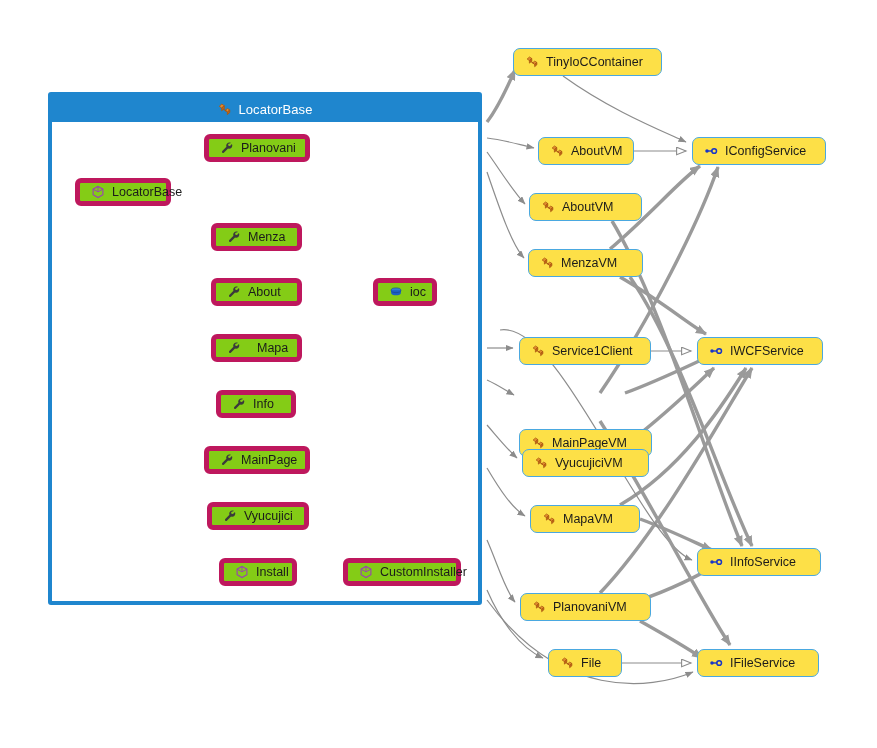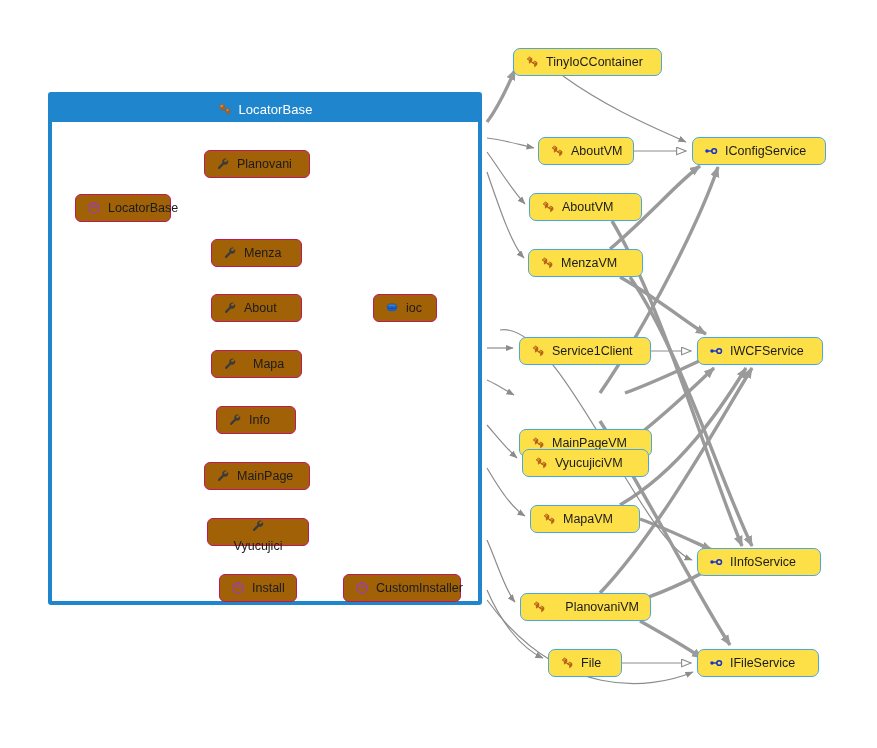--- a/index.html
+++ b/index.html
@@ -52,23 +52,22 @@
     display: flex;
     align-items: center;
     gap: 7px;
     padding: 0 11px;
     font-size: 12.5px;
     color: #1b1b1b;
     white-space: nowrap;
     border-radius: 6px;
   }
   .node.gray {
-    background: #a16207;
-    border: 1px solid #be185d;
-    margin-top: 16px;
+    background: #84cc16;
+    border: 5px solid #be185d;
   }
   .node.green {
     background: #fde047;
     border: 1.4px solid #4aa8e0;
     border-radius: 7px;
   }
   .node .label { line-height: 1; }
   
   .icn { flex: 0 0 auto; display:block; }
 </style>
@@ -203,21 +202,21 @@
         <span class="label">Info</span>
       </div>
       <div class="node gray" style="left: 204px; top: 446px; width: 106px; height: 28px;">
         <span style="display: flex;">
           <svg class="icn" viewBox="0 0 16 16" width="14" height="14">
             <path d="M12.5 2.2 C11.0 1.4 9.0 1.7 7.9 3.0 C7.0 4.1 6.9 5.5 7.4 6.7 L2.6 11.5 C2.1 12.0 2.1 12.8 2.6 13.3 C3.1 13.8 3.9 13.8 4.4 13.3 L9.2 8.5 C10.4 9.0 11.9 8.8 12.9 7.9 C14.1 6.8 14.4 4.9 13.6 3.5 L11.4 5.6 L9.6 5.3 L9.3 3.5 Z" fill="#3b3b3b"></path>
           </svg>
         </span>
         <span class="label">MainPage</span>
       </div>
-      <div class="node gray" style="left: 207px; top: 502px; width: 102px; height: 28px; flex-direction: column;">
+      <div class="node gray" style="left: 207px; top: 502px; width: 102px; height: 28px;">
         <span style="display: flex;">
           <svg class="icn" viewBox="0 0 16 16" width="14" height="14">
             <path d="M12.5 2.2 C11.0 1.4 9.0 1.7 7.9 3.0 C7.0 4.1 6.9 5.5 7.4 6.7 L2.6 11.5 C2.1 12.0 2.1 12.8 2.6 13.3 C3.1 13.8 3.9 13.8 4.4 13.3 L9.2 8.5 C10.4 9.0 11.9 8.8 12.9 7.9 C14.1 6.8 14.4 4.9 13.6 3.5 L11.4 5.6 L9.6 5.3 L9.3 3.5 Z" fill="#3b3b3b"></path>
           </svg>
         </span>
         <span class="label">Vyucujici</span>
       </div>
       <div class="node gray" style="left: 219px; top: 558px; width: 78px; height: 28px;">
         <span style="display: flex;">
           <svg class="icn" viewBox="0 0 16 16" width="14" height="14">
@@ -335,21 +334,21 @@
           <svg class="icn" viewBox="0 0 16 16" width="14" height="14">
             <path d="M2.4 4.6 L5.2 2.2 L7.8 4.0 L5.0 6.4 Z" fill="#e08a2e" stroke="#a8560f" stroke-width=".8"></path>
             <path d="M5.0 6.4 L7.8 4.0 L7.8 7.0 L5.0 9.3 Z" fill="#c1631a" stroke="#a8560f" stroke-width=".8"></path>
             <path d="M8.6 9.0 L11.2 6.9 L13.6 8.5 L11.0 10.7 Z" fill="#e08a2e" stroke="#a8560f" stroke-width=".8"></path>
             <path d="M11.0 10.7 L13.6 8.5 L13.6 11.2 L11.0 13.4 Z" fill="#c1631a" stroke="#a8560f" stroke-width=".8"></path>
             <path d="M7.0 7.6 L10.2 9.9" stroke="#a8560f" stroke-width="1.2" fill="none"></path>
           </svg>
         </span>
         <span class="label">MapaVM</span>
       </div>
-      <div class="node green" style="left: 520px; top: 593px; width: 131px; height: 28px; justify-content: space-between;">
+      <div class="node green" style="left: 520px; top: 593px; width: 131px; height: 28px;">
         <span style="display: flex;">
           <svg class="icn" viewBox="0 0 16 16" width="14" height="14">
             <path d="M2.4 4.6 L5.2 2.2 L7.8 4.0 L5.0 6.4 Z" fill="#e08a2e" stroke="#a8560f" stroke-width=".8"></path>
             <path d="M5.0 6.4 L7.8 4.0 L7.8 7.0 L5.0 9.3 Z" fill="#c1631a" stroke="#a8560f" stroke-width=".8"></path>
             <path d="M8.6 9.0 L11.2 6.9 L13.6 8.5 L11.0 10.7 Z" fill="#e08a2e" stroke="#a8560f" stroke-width=".8"></path>
             <path d="M11.0 10.7 L13.6 8.5 L13.6 11.2 L11.0 13.4 Z" fill="#c1631a" stroke="#a8560f" stroke-width=".8"></path>
             <path d="M7.0 7.6 L10.2 9.9" stroke="#a8560f" stroke-width="1.2" fill="none"></path>
           </svg>
         </span>
         <span class="label">PlanovaniVM</span>

